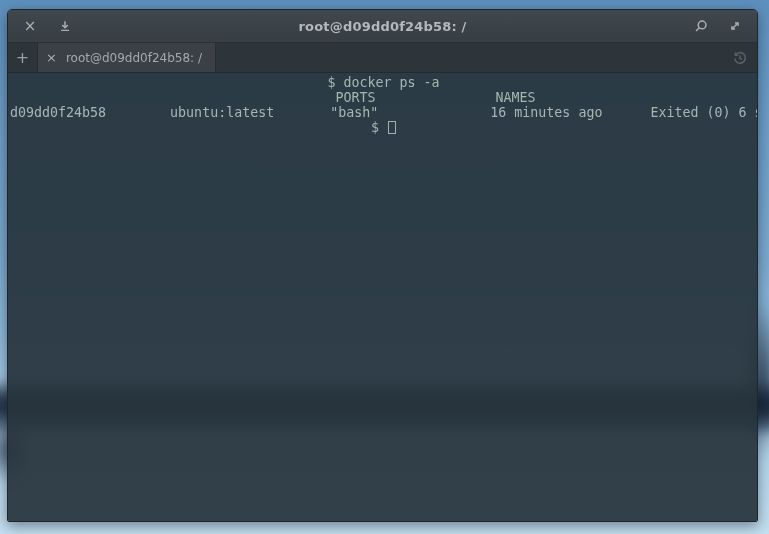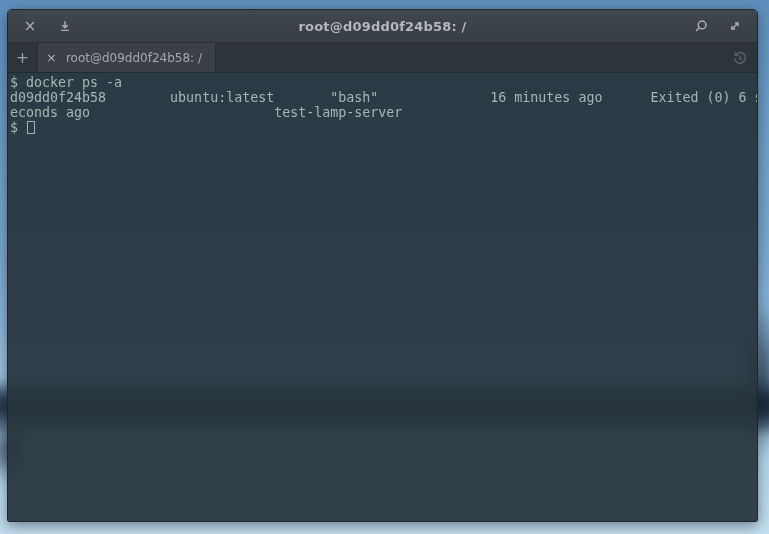--- a/index.html
+++ b/index.html
@@ -54,21 +54,21 @@
   .tab-title { color:#a2a9ae; font-size:12px; white-space:nowrap; overflow:hidden; }
   .tab-spacer { flex:1; }
   .history-btn { background:none; border:none; width:34px; flex:0 0 34px;
     display:flex; align-items:center; justify-content:center; cursor:pointer;
     color:#9aa1a6; opacity:.42; }
 
   
   .terminal { flex:1; background:rgba(39,52,60,0.93);
     padding:2px 0 0 2px; cursor:text; }
   .tline { font-family:"DejaVu Sans Mono", monospace; font-size:13.3px;
-    line-height:15px; color:#a6b7b1; white-space:pre; }
+    line-height:15px; color:#a6b7b1; white-space:pre;text-align:center; }
   .cursor { display:inline-block; width:8px; height:13px;
     border:1px solid #9fb3ad; vertical-align:-2px; margin-left:1px; }
 
   svg { display:block; }
 </style>
 </head>
 <body>
 
 <div class="wallpaper">
   <div class="treeline"></div>
@@ -130,18 +130,18 @@
           <path d="M3.4 5.2 A 5.3 5.3 0 1 1 2.7 8.6"></path>
           <path d="M3.4 2.6 L 3.4 5.4 L 6.1 5.4" stroke-width="1.4"></path>
           <path d="M8 5.2 V 8.3 L 10.2 9.6" stroke-width="1.4"></path>
         </svg>
       </span>
     </button>
   </div>
 
   <div class="terminal">
     <div class="tline">$ docker ps -a</div>
+    <div class="tline">             PORTS               NAMES</div>
     <div class="tline">d09dd0f24b58        ubuntu:latest       "bash"              16 minutes ago      Exited (0) 6 s</div>
-    <div class="tline">econds ago                       test-lamp-server</div>
     <div class="tline"><span>$ </span><span class="cursor"></span></div>
   </div>
 
 </div>
 
 </body></html>

